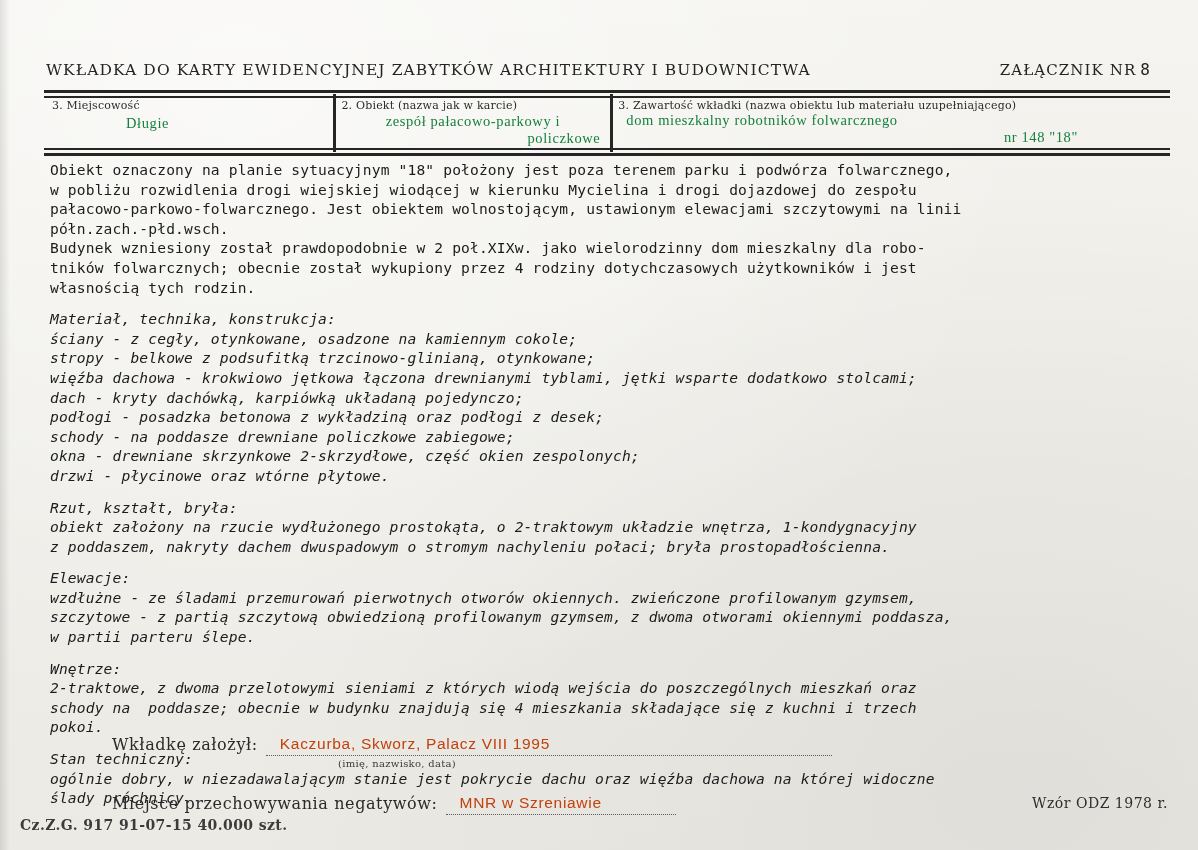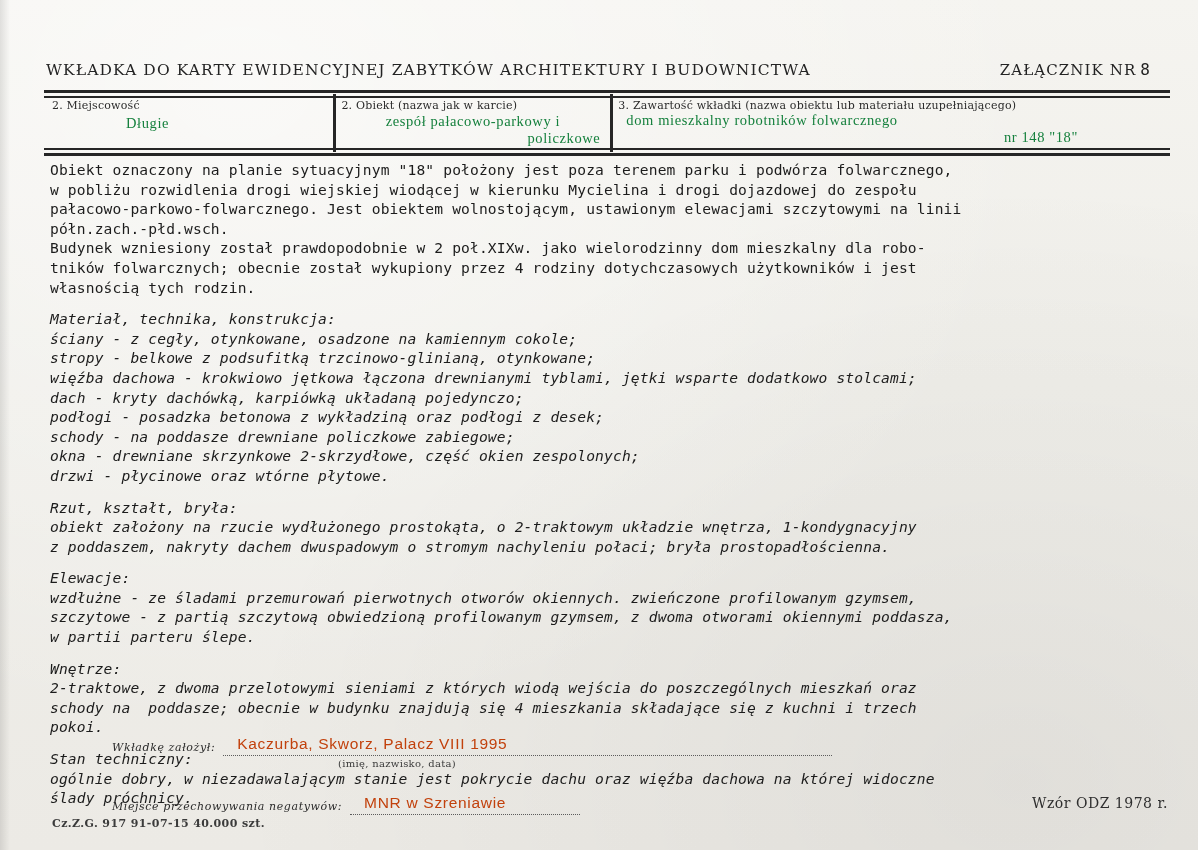--- a/index.html
+++ b/index.html
@@ -141,26 +141,25 @@
     top: 712px;
     width: 720px;
   }
   .f-row {
     position: relative;
     display: flex;
     align-items: flex-end;
   }
   .f-label {
     font-family: "DejaVu Serif", serif;
-    font-size: 11px;
+    font-size: 16px;
     letter-spacing: 0.6px;
     color: #2a2a2a;
     white-space: nowrap;
     padding-bottom: 2px;
-    font-style: italic;
   }
   .f-line {
     position: relative;
     flex: 1;
     margin-left: 8px;
     border-bottom: 1.4px dotted #5c5c5c;
     height: 23px;
   }
   .f-line .f-value {
     position: absolute;
@@ -180,24 +179,24 @@
     text-align: center;
     margin-top: 2px;
     margin-left: 120px;
     width: 330px;
   }
   .f-row.second { margin-top: 22px; }
   .f-row.second .f-line { max-width: 230px; }
 
   .print-code {
     position: absolute;
-    left: 52px;
+    left: 20px;
     top: 797px;
     font-family: "DejaVu Serif", serif;
-    font-size: 11px;
+    font-size: 14px;
     letter-spacing: 0.4px;
     color: #3b3b3b;
     font-weight: bold;
   }
   .form-code {
     position: absolute;
     right: 30px;
     top: 775px;
     font-family: "DejaVu Serif", serif;
     font-size: 14px;
@@ -228,21 +227,21 @@
       </div>
     </div>
 
     <div class="rule thick" style="top:70px;"></div>
     <div class="rule thin" style="top:76px;"></div>
     <div class="rule thin" style="top:128px;"></div>
     <div class="rule thick" style="top:133px;"></div>
 
     <div class="hdr-table">
       <div class="hdr-cell c1">
-        <div class="hdr-label">2.  Miejscowość</div>
+        <div class="hdr-label">3.  Miejscowość</div>
         <div class="hdr-value c1v">Długie</div>
       </div>
       <div class="hdr-cell c2">
         <div class="hdr-label">2.  Obiekt (nazwa jak w karcie)</div>
         <div class="hdr-value c2v">
           <span class="ln1">zespół pałacowo-parkowy i</span>
           <span class="ln2">policzkowe</span>
         </div>
       </div>
       <div class="hdr-cell c3">

